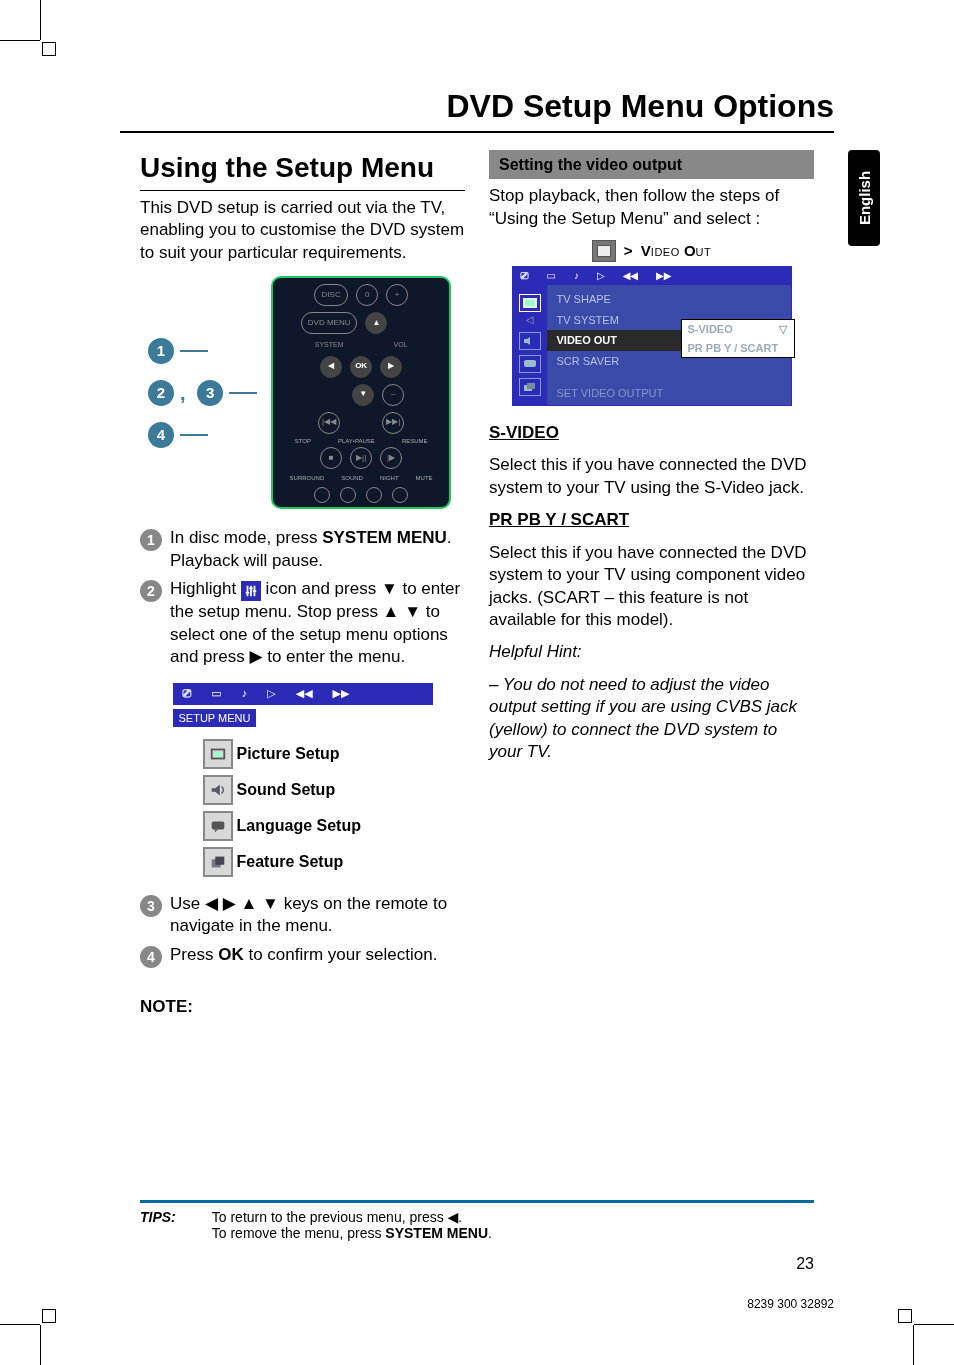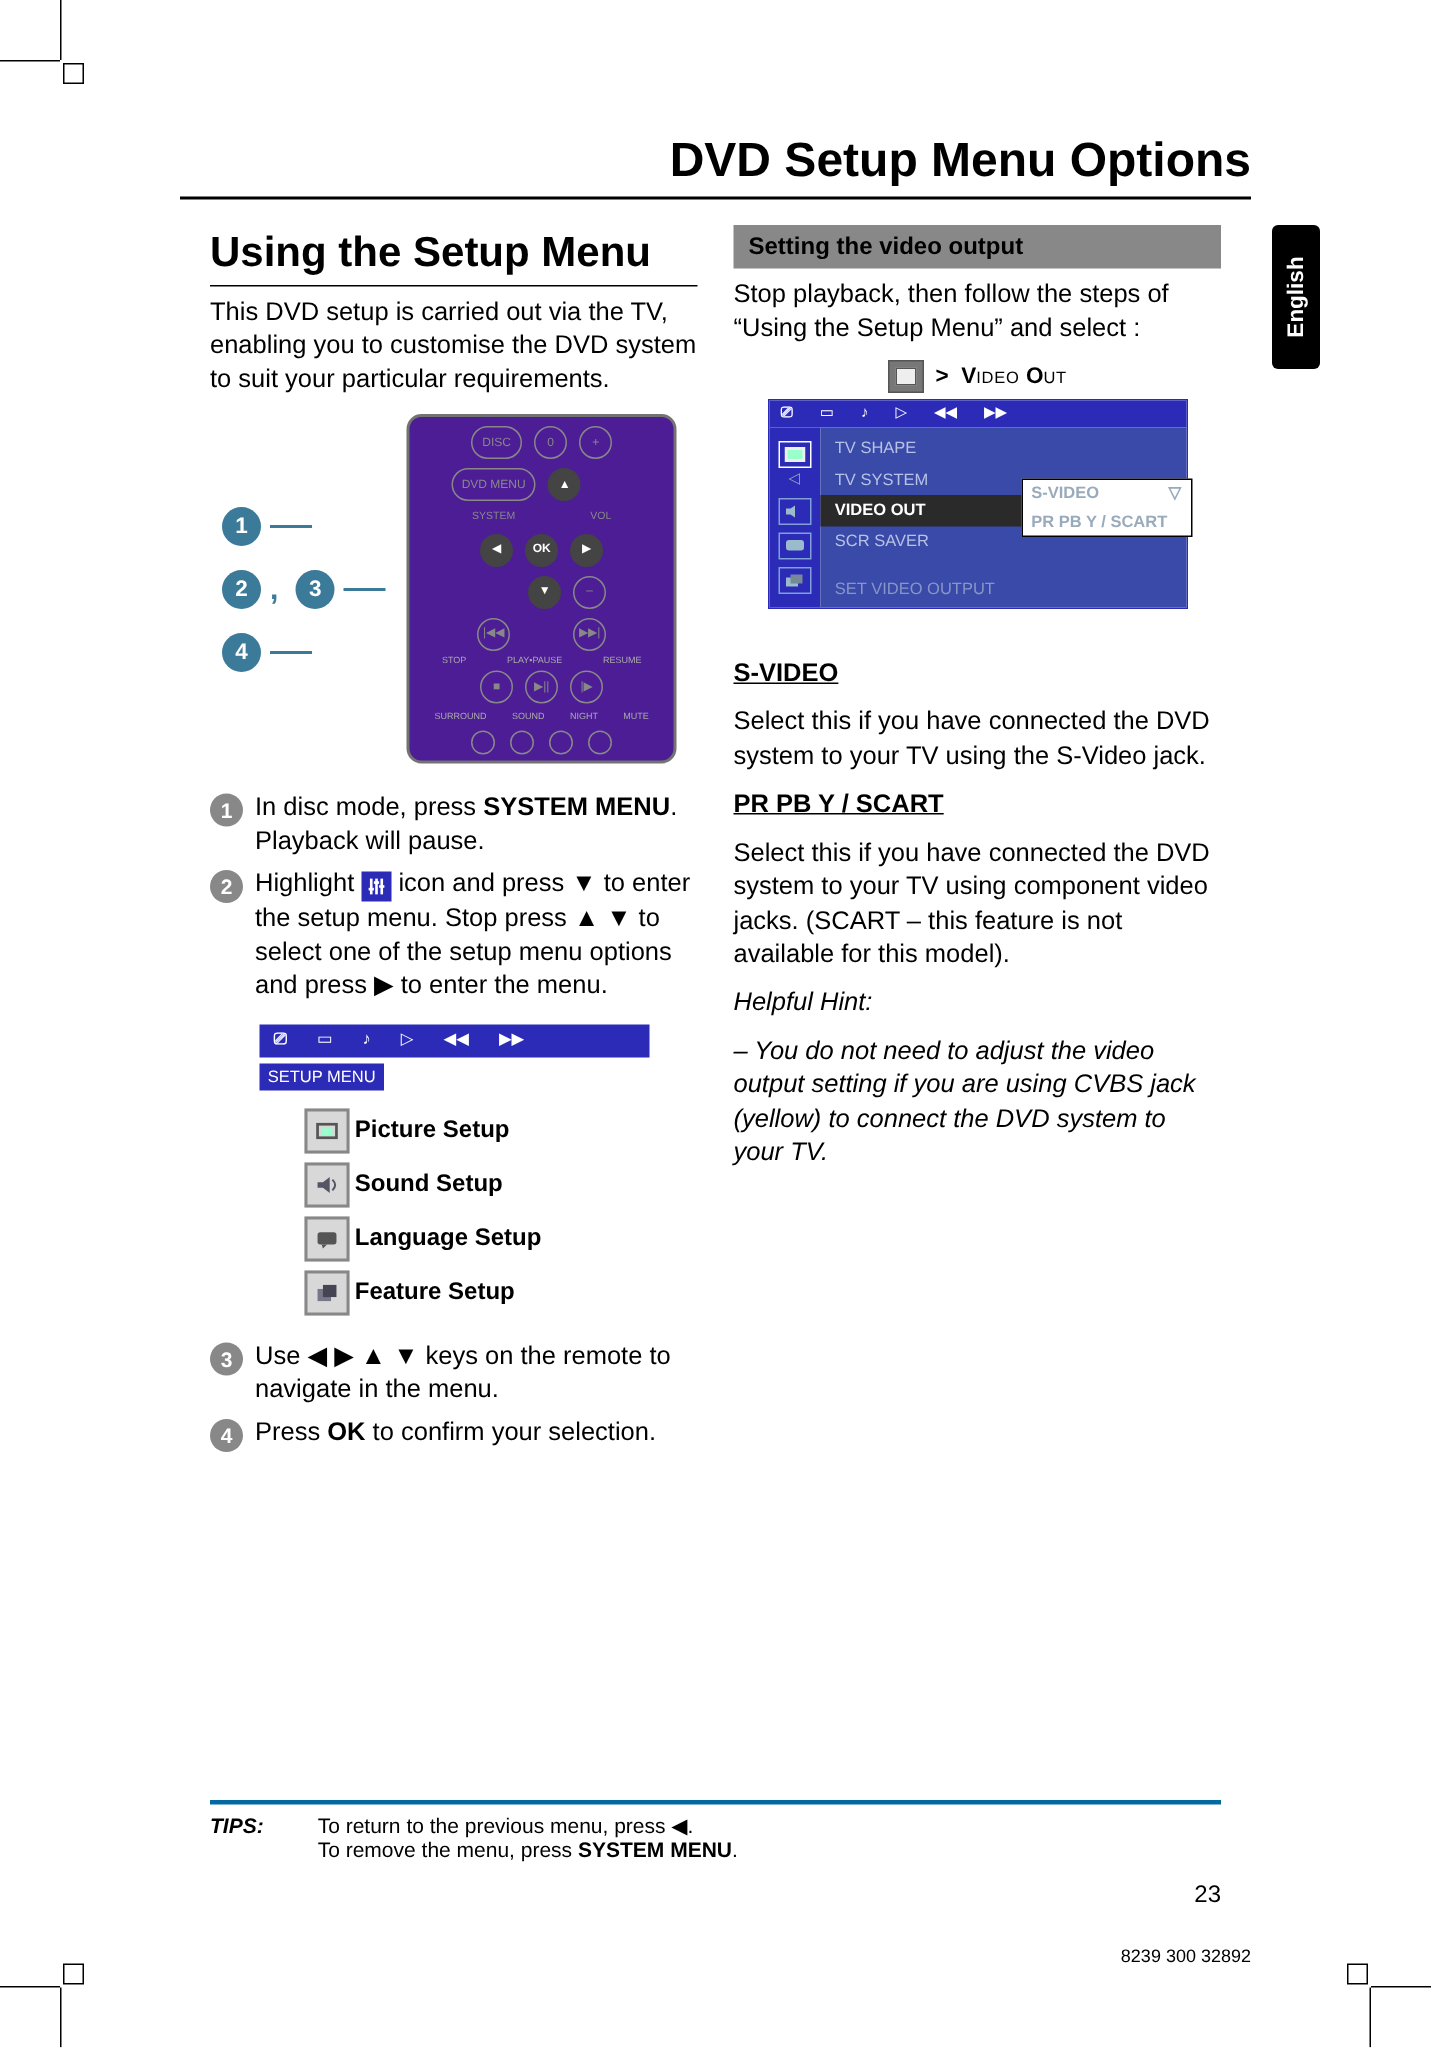--- a/index.html
+++ b/index.html
@@ -157,24 +157,24 @@
     font-size: 20px;
   }
   .callouts .row { display:flex; align-items:center; gap:6px; }
   .callouts .pill {
     display:inline-flex; width:26px; height:26px; border-radius:50%;
     background:#3b7a99; color:#fff; align-items:center; justify-content:center; font-size:15px;
   }
   .callouts .dash { width:28px; height:2px; background:#3b7a99; }
   .remote {
     width: 160px;
-    border: 2px solid #737373;
+    border: 2px solid #22c55e;
     border-radius: 10px;
     padding: 6px 8px 4px;
-    background: #4c1d95;
+    background: #0f172a;
     position: relative;
   }
   .remote .toprow, .remote .midrow, .remote .botrow {
     display:flex; gap:8px; justify-content:center; margin-bottom:6px;
   }
   .rbtn {
     border:1px solid #888; border-radius:20px; min-width:20px; height:20px;
     display:flex; align-items:center; justify-content:center; font-size:8px; color:#888;
     padding:0 6px;
   }
@@ -226,21 +226,21 @@
   
   .subbar {
     background:#888; color:#000000; font-weight:bold; padding:4px 10px;
     margin-bottom:6px; font-size:16px;
   }
   .ul { text-decoration: underline; font-weight:bold; }
   .italic { font-style: italic; }
 
   
   .vo-wrap {
-    margin: 10px auto 32px;
+    margin: 10px auto 16px;
     width: 280px;
   }
   .vo-title {
     text-align:center; font-size:15px; margin-bottom:4px;
     display:flex; gap:8px; align-items:center; justify-content:center;
   }
   .vo-title .chip {
     width:22px; height:20px; background:#777; border:1px solid #555;
     display:flex; align-items:center; justify-content:center;
   }
@@ -488,20 +488,21 @@
         <div class="body">Use ◀ ▶ ▲ ▼ keys on the remote to navigate in the menu.</div>
       </div>
       <div class="step">
         <div class="circ">4</div>
         <div class="body">
           <span>Press </span><b>OK</b><span> to confirm your selection.</span>
         </div>
       </div>
 
       <div class="note">
+        <div>NOTE:</div>
       </div>
     </div>
 
     <div class="col">
       <div class="subbar">Setting the video output</div>
       <p>Stop playback, then follow the steps of “Using the Setup Menu” and select :</p>
 
       <div class="vo-wrap">
         <div class="vo-title">
           <span class="chip">

